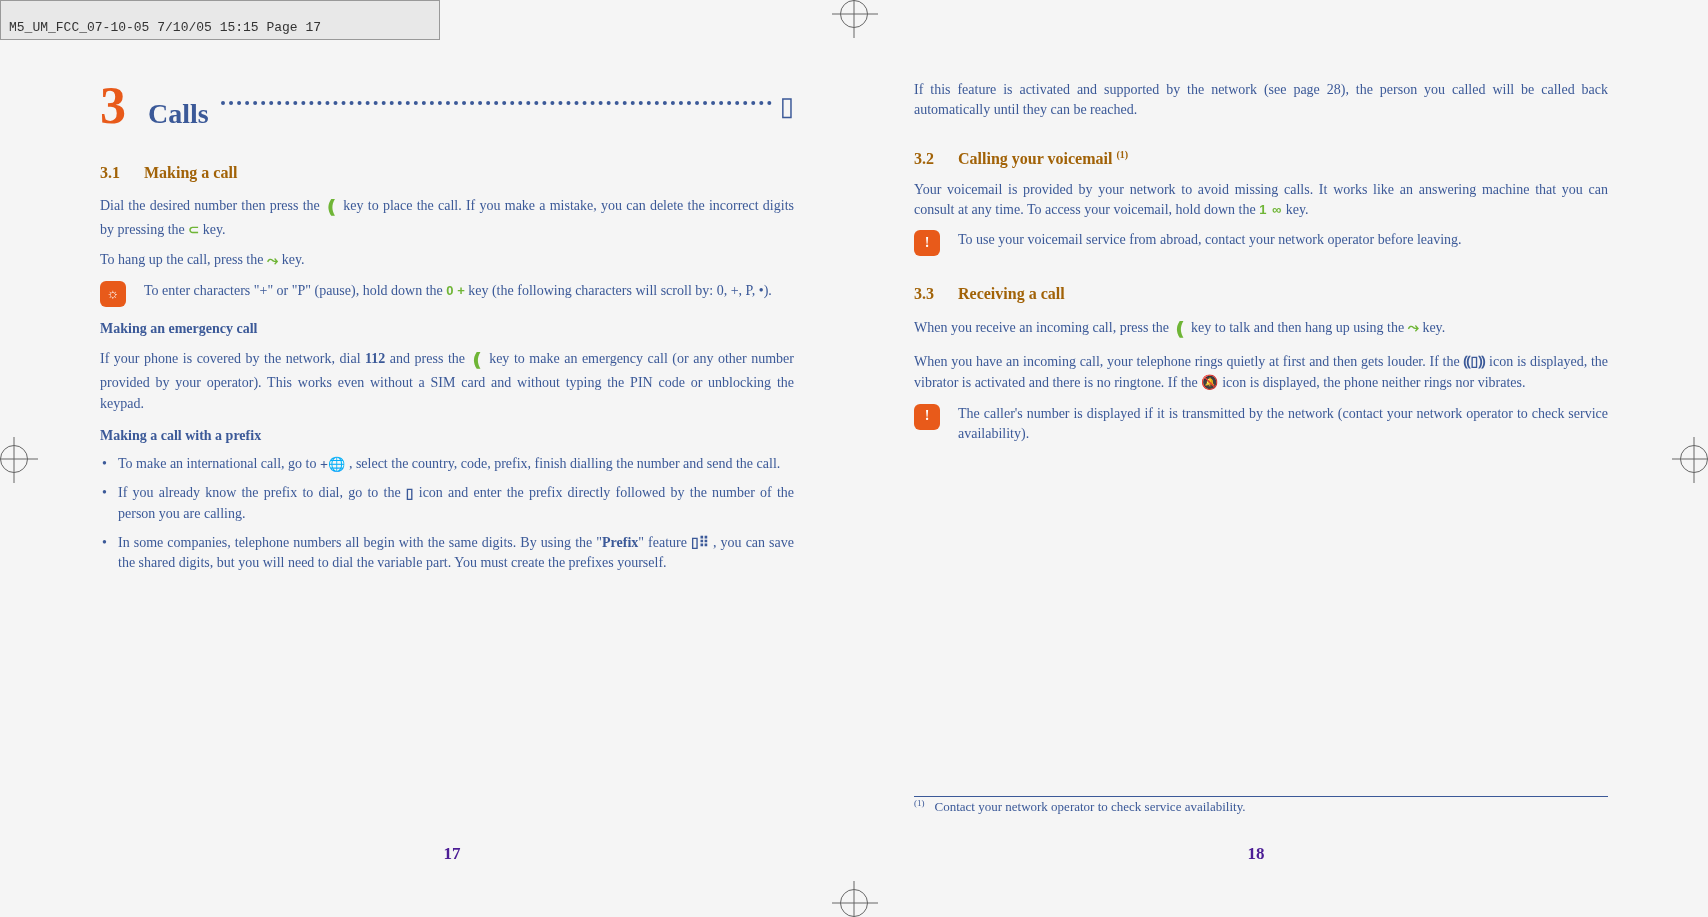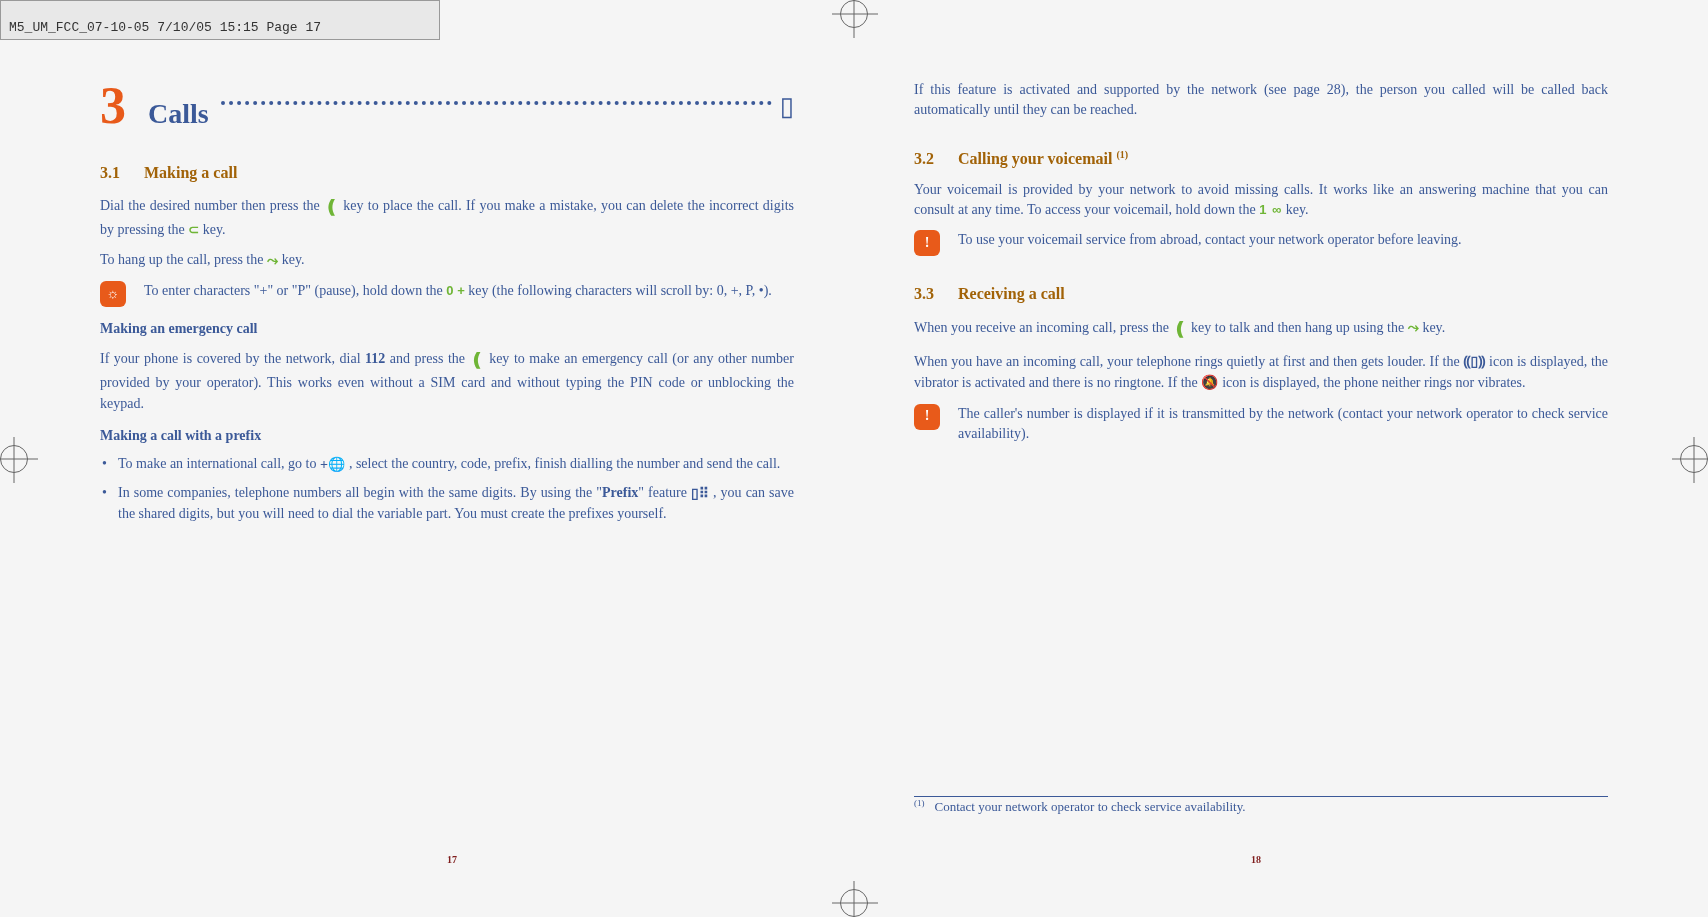--- a/index.html
+++ b/index.html
@@ -170,22 +170,22 @@
   .note-badge.tip { background: #e85a1a; }
   .note-badge.warn { background: #e85a1a; }
   .note-text { flex: 1; text-align: justify; }
 
   .page-num {
     position: absolute;
     bottom: 10px;
     left: 50%;
     transform: translateX(-50%);
     font-weight: bold;
-    font-size: 10px;
-    color: #7f1d1d;
+    font-size: 17px;
+    color: #4c1d95;
   }
 
   .footnote {
     position: absolute;
     bottom: 60px;
     left: 60px;
     right: 50px;
     border-top: 1px solid #3b5998;
     font-size: 13px;
   }
@@ -244,20 +244,23 @@
       <span>If your phone is covered by the network, dial </span><b>112</b><span> and press the </span><span class="icon-inline icon-call">❪</span><span> key to make an emergency call (or any other number provided by your operator). This works even without a SIM card and without typing the PIN code or unblocking the keypad.</span>
     </p>
 
     <p class="subhead">Making a call with a prefix</p>
 
     <ul class="bullets">
       <li>
         <span>To make an international call, go to </span><span class="icon-inline icon-globe">+🌐</span><span> , select the country, code, prefix, finish dialling the number and send the call.</span>
       </li>
       <li>
+        <span>If you already know the prefix to dial, go to the </span><span class="icon-inline icon-phone-small">▯</span><span> icon and enter the prefix directly followed by the number of the person you are calling.</span>
+      </li>
+      <li>
         <span>In some companies, telephone numbers all begin with the same digits. By using the "</span><b>Prefix</b><span>" feature </span><span class="icon-inline icon-prefix">▯⠿</span><span> , you can save the shared digits, but you will need to dial the variable part. You must create the prefixes yourself.</span>
       </li>
     </ul>
 
     <div class="page-num">17</div>
   </div>
 
   <div class="page page-right">
 
     <p>If this feature is activated and supported by the network (see page 28), the person you called will be called back automatically until they can be reached.</p>

